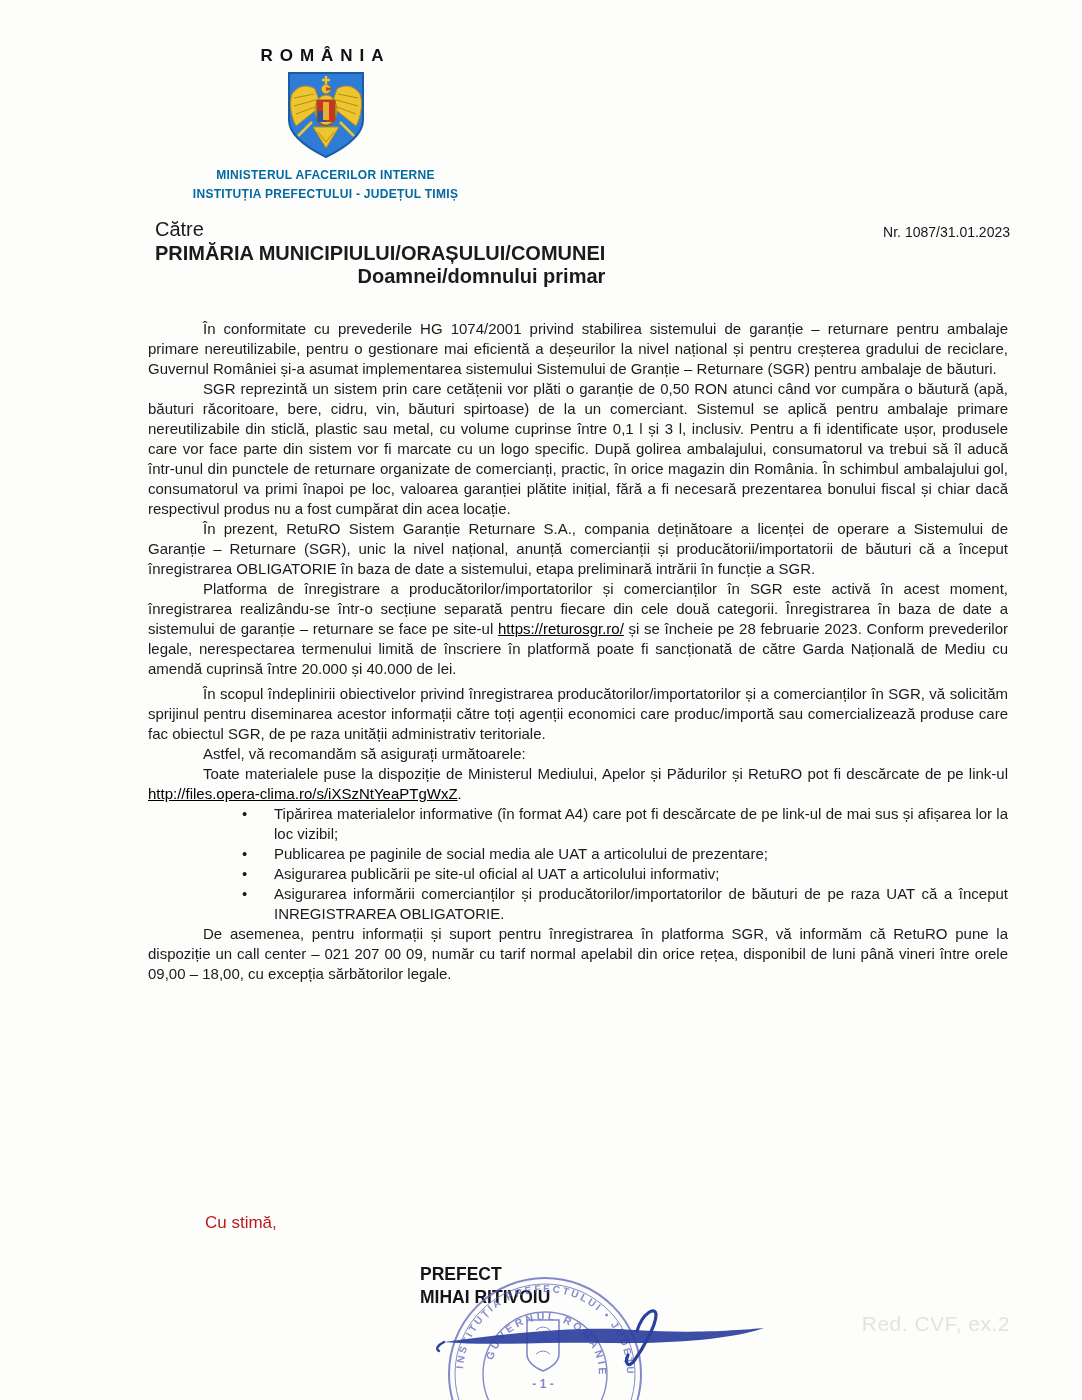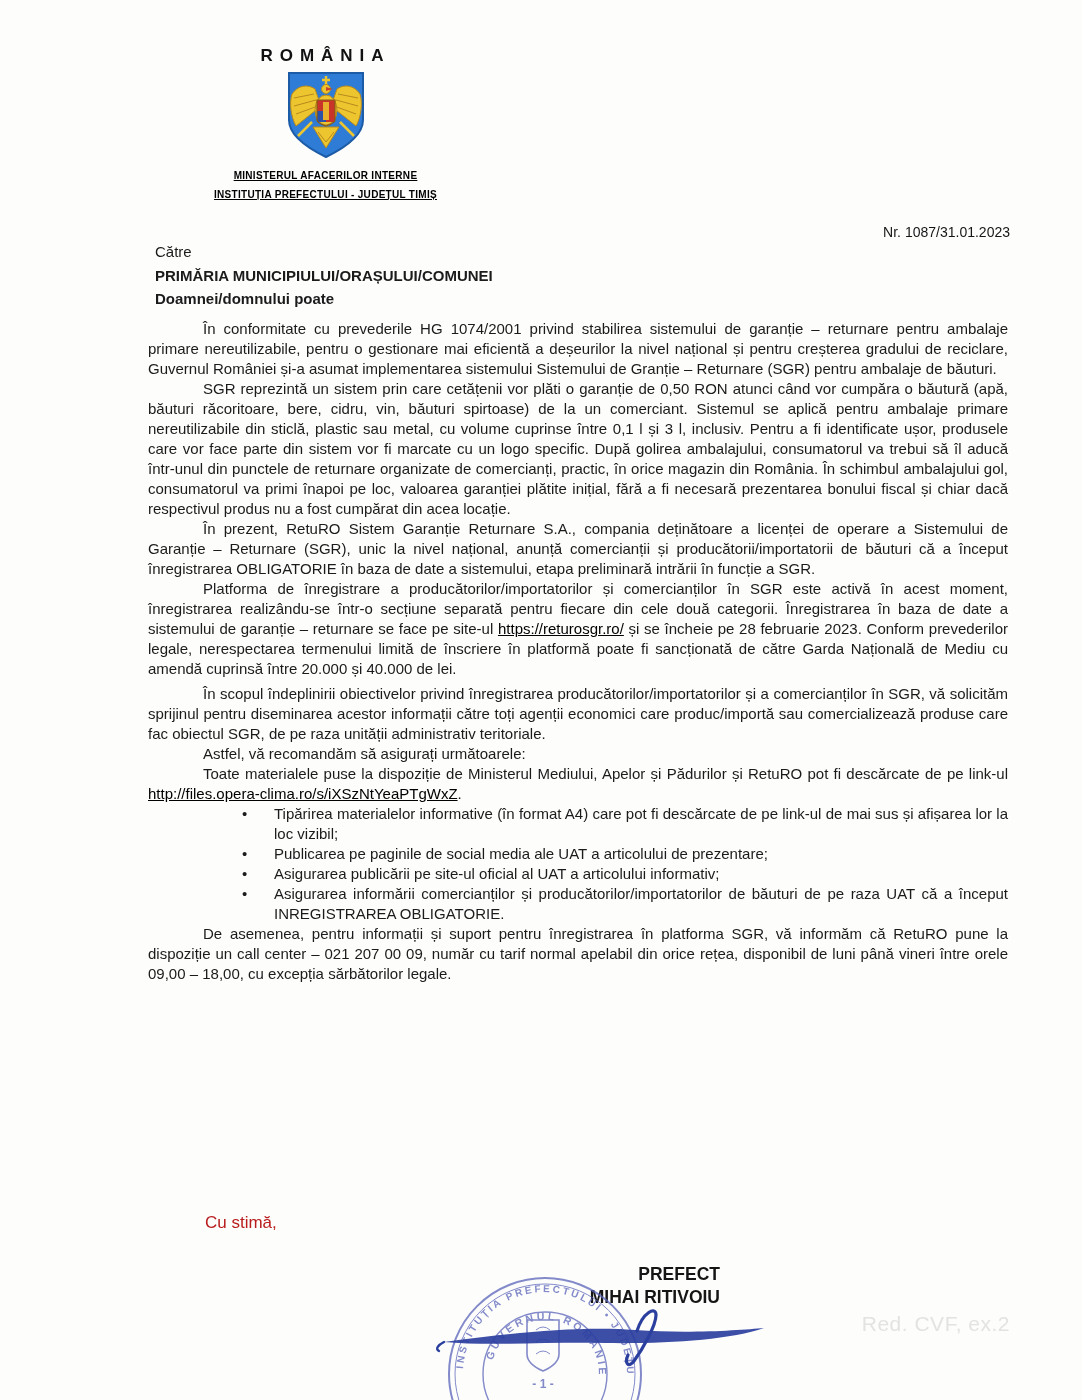--- a/index.html
+++ b/index.html
@@ -14,49 +14,49 @@
   }
   
   .letterhead{
     position:absolute;top:46px;left:103px;width:445px;
     text-align:center;
   }
   .country-name{
     font-size:17px;font-weight:bold;letter-spacing:7px;color:#111;
   }
   .coa-wrap{margin:6px auto 8px auto;width:92px;height:86px;}
-  .ministry-line{font-size:10px;font-weight:bold;letter-spacing:.3px;line-height:19px;color:#000000;text-decoration:underline;}
+  .ministry-line{font-size:12px;font-weight:bold;letter-spacing:.3px;line-height:19px;color:#0369a1;}
   
   .ref-number{
     position:absolute;top:224px;right:72px;
     font-size:14px;color:#161616;
   }
   
   .recipient{
-    position:absolute;top:240px;left:155px;line-height:23.5px;font-size:15px;
+    position:absolute;top:218px;left:155px;line-height:23.5px;font-size:20px;
   }
-  .recipient .bold{font-weight:bold;}
+  .recipient .bold{font-weight:bold;text-align:right;}
   
   .body-text{
     position:absolute;top:319px;left:148px;width:860px;
     font-size:15px;line-height:20px;text-align:justify;
     color:#1b1b1b;
   }
   .body-text p{margin:0;text-indent:55px;}
   .body-text p.gap-before{margin-top:5px;}
   .body-text a{color:#000000;text-decoration:underline;}
   .bullet-item{position:relative;padding-left:126px;text-align:justify;}
   .bullet-dot{position:absolute;left:94px;top:0;}
   
   .salutation{
     position:absolute;top:1213px;left:205px;font-size:17px;color:#b91c1c;
   }
   .signature-block{
     position:absolute;top:1263px;left:420px;width:300px;
-    text-align:right;font-size:17.5px;font-weight:bold;line-height:23px;color:#151515;
+    text-align:left;font-size:17.5px;font-weight:bold;line-height:23px;color:#151515;
   }
   .stamp-wrap{position:absolute;top:1272px;left:438px;width:214px;height:128px;}
   .signature-ink{position:absolute;top:1300px;left:430px;width:340px;height:78px;}
   .footer-note{
     position:absolute;top:1312px;right:72px;
     font-size:21px;color:#e3e3e1;letter-spacing:.5px;
   }
 </style>
 </head>
 <body>
@@ -98,21 +98,21 @@
     </div>
     <div class="ministry-line">MINISTERUL AFACERILOR INTERNE</div>
     <div class="ministry-line">INSTITUȚIA PREFECTULUI - JUDEȚUL  TIMIȘ</div>
   </div>
 
   <div class="ref-number">Nr. 1087/31.01.2023</div>
 
   <div class="recipient">
     <div>Către</div>
     <div class="bold">PRIMĂRIA MUNICIPIULUI/ORAȘULUI/COMUNEI</div>
-    <div class="bold">Doamnei/domnului poate</div>
+    <div class="bold">Doamnei/domnului primar</div>
   </div>
 
   <div class="body-text" id="body-container">
       <p>În conformitate cu prevederile HG 1074/2001 privind stabilirea sistemului de garanție – returnare pentru ambalaje primare nereutilizabile, pentru o gestionare mai eficientă a deșeurilor la nivel național și pentru creșterea gradului de reciclare, Guvernul României și-a asumat implementarea sistemului Sistemului de Granție – Returnare (SGR) pentru ambalaje de băuturi.</p>
       <p>SGR reprezintă un sistem prin care cetățenii vor plăti o garanție de 0,50 RON atunci când vor cumpăra o băutură (apă, băuturi răcoritoare, bere, cidru, vin, băuturi spirtoase) de la un comerciant. Sistemul se aplică pentru ambalaje primare nereutilizabile din sticlă, plastic sau metal, cu volume cuprinse între 0,1 l și 3 l, inclusiv. Pentru a fi identificate ușor, produsele care vor face parte din sistem vor fi marcate cu un logo specific. După golirea ambalajului, consumatorul va trebui să îl aducă într-unul din punctele de returnare organizate de comercianți, practic, în orice magazin din România. În schimbul ambalajului gol, consumatorul va primi înapoi pe loc, valoarea garanției plătite inițial, fără a fi necesară prezentarea bonului fiscal și chiar dacă respectivul produs nu a fost cumpărat din acea locație.</p>
       <p>În prezent, RetuRO Sistem Garanție Returnare S.A., compania deținătoare a licenței de operare a Sistemului de Garanție – Returnare (SGR), unic la nivel național, anunță comercianții și producătorii/importatorii de băuturi că a început înregistrarea OBLIGATORIE în baza de date a sistemului, etapa preliminară intrării în funcție a SGR.</p>
       <p>Platforma de înregistrare a producătorilor/importatorilor și comercianților în SGR este activă în acest moment, înregistrarea realizându-se într-o secțiune separată pentru fiecare din cele două categorii. Înregistrarea în baza de date a sistemului de garanție – returnare se face pe site-ul <a href="#">https://returosgr.ro/</a> și se încheie pe 28 februarie 2023. Conform prevederilor legale, nerespectarea termenului limită de înscriere în platformă poate fi sancționată de către Garda Națională de Mediu cu amendă cuprinsă între 20.000 și 40.000 de lei.</p>
       <p class="gap-before">În scopul îndeplinirii obiectivelor privind înregistrarea producătorilor/importatorilor și a comercianților în SGR, vă solicităm sprijinul pentru diseminarea acestor informații către toți agenții economici care produc/importă sau comercializează produse care fac obiectul SGR, de pe raza unității administrativ teritoriale.</p>
       <p>Astfel, vă recomandăm să asigurați următoarele:</p>
       <p>Toate materialele puse la dispoziție de Ministerul Mediului, Apelor și Pădurilor și RetuRO pot fi descărcate de pe link-ul <a href="#">http://files.opera-clima.ro/s/iXSzNtYeaPTgWxZ</a>.</p>

